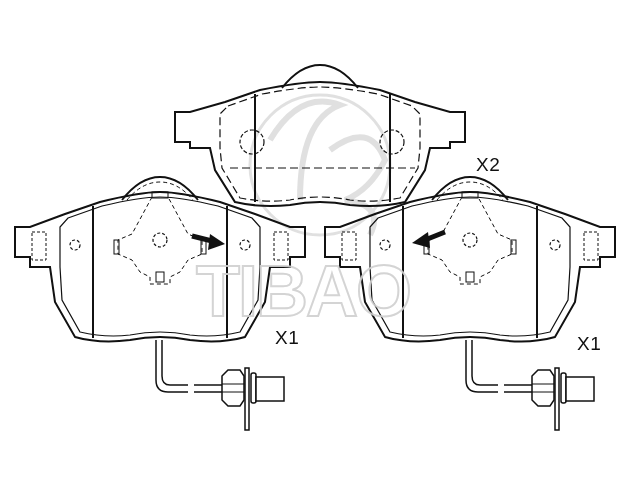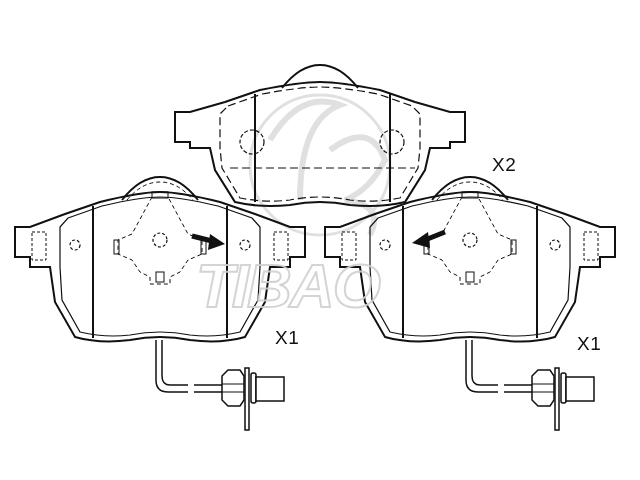--- a/index.html
+++ b/index.html
@@ -1,19 +1,19 @@
 <!DOCTYPE html>
 <html><head>
   <meta charset="utf-8">
   <style>
     html, body { margin: 0; padding: 0; background: #ffffff; }
     body { width: 640px; height: 480px; position: relative; overflow: hidden; font-family: "Liberation Sans", sans-serif; }
     #canvas { position: absolute; left: 0; top: 0; width: 640px; height: 480px; }
     .qty-label { position: absolute; font-family: "Liberation Sans", sans-serif; font-size: 19px; color: #111; letter-spacing: 0.5px; }
-    .watermark-text { position: absolute; font-family: "Liberation Sans", sans-serif; font-weight: bold; font-style: italic; font-size: 62px; color: transparent; -webkit-text-stroke: 2px #d0d0d0; letter-spacing: -2px; opacity: 0.9; }
+    .watermark-text { position: absolute; font-family: "Liberation Sans", sans-serif; font-weight: bold; font-size: 72px; color: transparent; -webkit-text-stroke: 2px #d0d0d0; letter-spacing: -2px; opacity: 0.9; }
   </style>
 </head>
 <body>
 
 <svg id="canvas" viewBox="0 0 640 480" xmlns="http://www.w3.org/2000/svg">
   <defs>
 
     <g id="pad">
 
       <path d="M-95,-58 L-60,-70 Q-20,-80 0,-80 Q20,-80 60,-70 L95,-58 L130,-45 L145,-45 L145,-15 L130,-15 L130,-5 L110,-5 L105,30 L85,65 Q60,72 30,68 Q0,62 -30,68 Q-60,72 -85,65 L-105,30 L-110,-5 L-130,-5 L-130,-15 L-145,-15 L-145,-45 L-130,-45 Z" fill="none" stroke="#111" stroke-width="2"></path>
@@ -83,15 +83,15 @@
   <g>
     <use href="#pad" transform="translate(470,272)"></use>
     <path d="M445,232 L425,240" stroke="#111" stroke-width="5"></path>
     <path d="M428,232 L412,243 L430,248 Z" fill="#111"></path>
     <use href="#sensor" transform="translate(468,340)"></use>
   </g>
 </svg>
 
 <div class="watermark-text" style="left:196px; top:250px;">TIBAO</div>
 
-<div class="qty-label" style="left:492px; top:154px;">X2</div>
+<div class="qty-label" style="left:476px; top:154px;">X2</div>
 <div class="qty-label" style="left:275px; top:327px;">X1</div>
 <div class="qty-label" style="left:577px; top:333px;">X1</div>
 
 </body></html>

